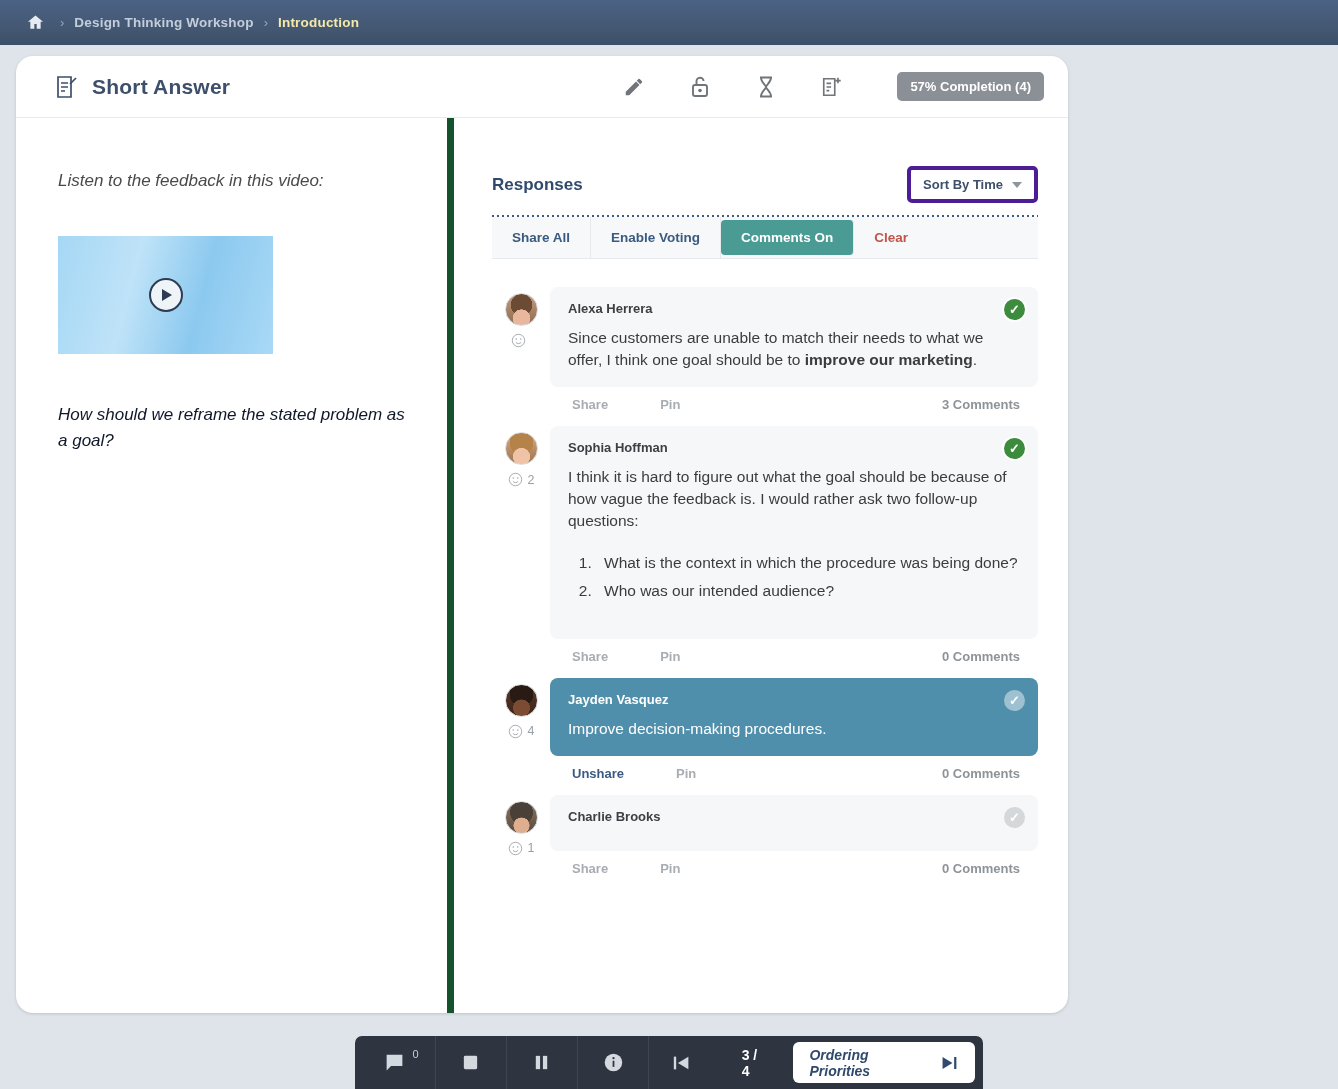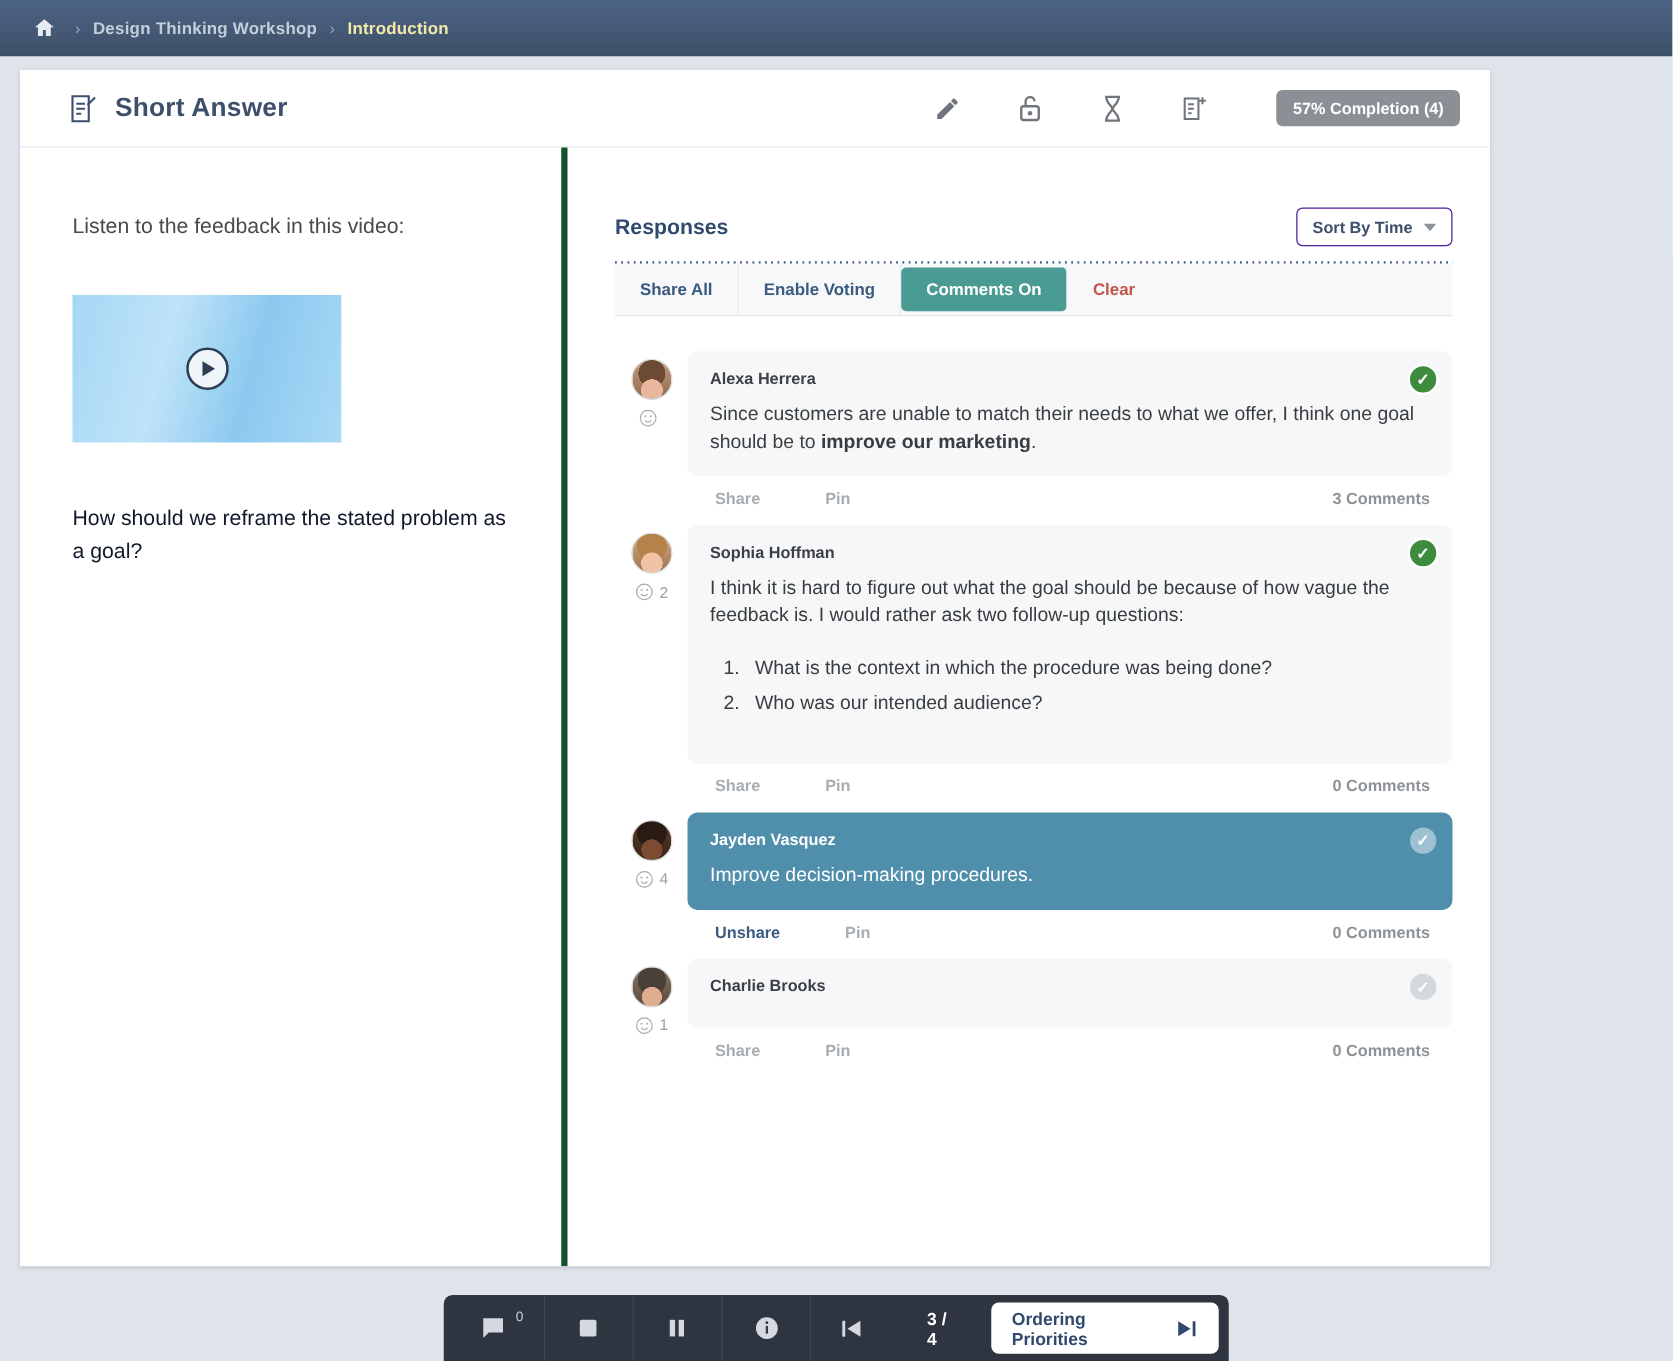--- a/index.html
+++ b/index.html
@@ -38,22 +38,22 @@
     background:
       radial-gradient(circle at 50% 72%, #e0b49a 0 26%, transparent 27%),
       radial-gradient(circle at 50% 38%, #2b2220 0 40%, transparent 41%),
       linear-gradient(#8d6a57, #6b4e40);
     border: 1px solid rgba(255,255,255,.35);
   }
 
   
   .card {
     position: absolute; top: 56px; left: 16px;
-    width: 1176px; height: 957px;
-    background: #fff; border-radius: 0;
+    width: 1052px; height: 957px;
+    background: #fff; border-radius: 17px;
     box-shadow: 0 1px 3px rgba(40,50,70,.18);
     overflow: hidden;
   }
   .card-header {
     height: 62px; display: flex; align-items: center;
     padding: 0 24px 0 40px; border-bottom: 1px solid #e8ecef;
   }
   .slide-icon { margin-right: 14px; display:flex; }
   .slide-title { color: #3d4f6b; font-size: 21px; font-weight: bold; letter-spacing: .2px; }
   .header-tools { margin-left: auto; display: flex; align-items: center; gap: 40px; }
@@ -61,21 +61,22 @@
   .completion-badge {
     background: #8b9096; color: #fff; border-radius: 5px;
     font-size: 13px; font-weight: bold; padding: 7px 13px; margin-left: 12px;
   }
 
   .card-body { display: flex; height: 895px; }
 
   
   .left-pane {
     width: 438px; padding: 50px 40px 0 42px;
-    border-right: 5px solid #14532d;
+    border-right: 7px solid #14532d;
+    font-style: italic;
   }
   .prompt-text { font-size: 17px; color: #4a4a4a; line-height: 1.5; }
   .video-thumb {
     margin: 42px 0 48px; width: 215px; height: 118px;
     background: linear-gradient(105deg, #a5d7f5 0%, #bfe3f8 35%, #8cc9ef 65%, #a9d9f6 100%);
     position: relative; cursor: pointer;
   }
   .play-btn {
     position: absolute; left: 50%; top: 50%; transform: translate(-50%,-50%);
     width: 34px; height: 34px; border-radius: 50%;
@@ -87,21 +88,21 @@
     border-left: 10px solid #2d3c52;
     border-top: 6px solid transparent; border-bottom: 6px solid transparent;
   }
   .question-text { font-size: 17px; color: #0f172a; line-height: 1.55; }
 
   
   .right-pane { flex: 1; padding: 48px 30px 0 38px; }
   .resp-head { display: flex; align-items: center; }
   .resp-title { color: #2f4a6d; font-size: 17px; font-weight: bold; }
   .sort-btn {
-    margin-left: auto; border: 1px solid #4c1d95; border-radius: 5px;
+    margin-left: auto; border: 4px solid #4c1d95; border-radius: 5px;
     background: #fff; color: #3d4f6b; font-size: 13px; font-weight: bold;
     padding: 7px 12px; display: flex; align-items: center; gap: 9px; cursor: pointer;
     font-family: "Liberation Sans", sans-serif;
   }
   .caret { width:0;height:0;border-left:5px solid transparent;border-right:5px solid transparent;border-top:6px solid #8d949c; }
 
   .dotted-rule {
     margin-top: 12px; height: 2px;
     background-image: linear-gradient(to right, #3d5a80 35%, transparent 0%);
     background-size: 5px 2px; background-repeat: repeat-x;
@@ -168,21 +169,21 @@
   }
   .bb-cell {
     height: 53px; display: flex; align-items: center; justify-content: center;
     border-right: 1px solid #3e4654; position: relative; cursor: pointer;
   }
   .bb-badge { position: absolute; top: 12px; right: 16px; color: #c9ced6; font-size: 11px; }
   .bb-page { color: #fff; font-size: 14px; font-weight: bold; padding: 0 26px; }
   .next-btn {
     background: #fff; border-radius: 6px; margin-left: auto; margin-right: 8px;
     height: 41px; display: flex; align-items: center; gap: 14px;
-    padding: 0 16px; color: #2f4a6d; font-size: 14px; font-weight: bold; cursor: pointer;
+    padding: 0 16px; color: #2f4a6d; font-size: 14px; font-weight: bold; cursor: pointer; font-style: italic;
   }
 </style>
 </head>
 <body>
 
 <div class="topbar">
   <div class="home-icon">
     <svg width="19" height="19" viewBox="0 0 24 24">
         <path fill="#e6ebf2" d="M12 3 2.5 11h3v9h5v-6h3v6h5v-9h3z"></path>
       </svg>

